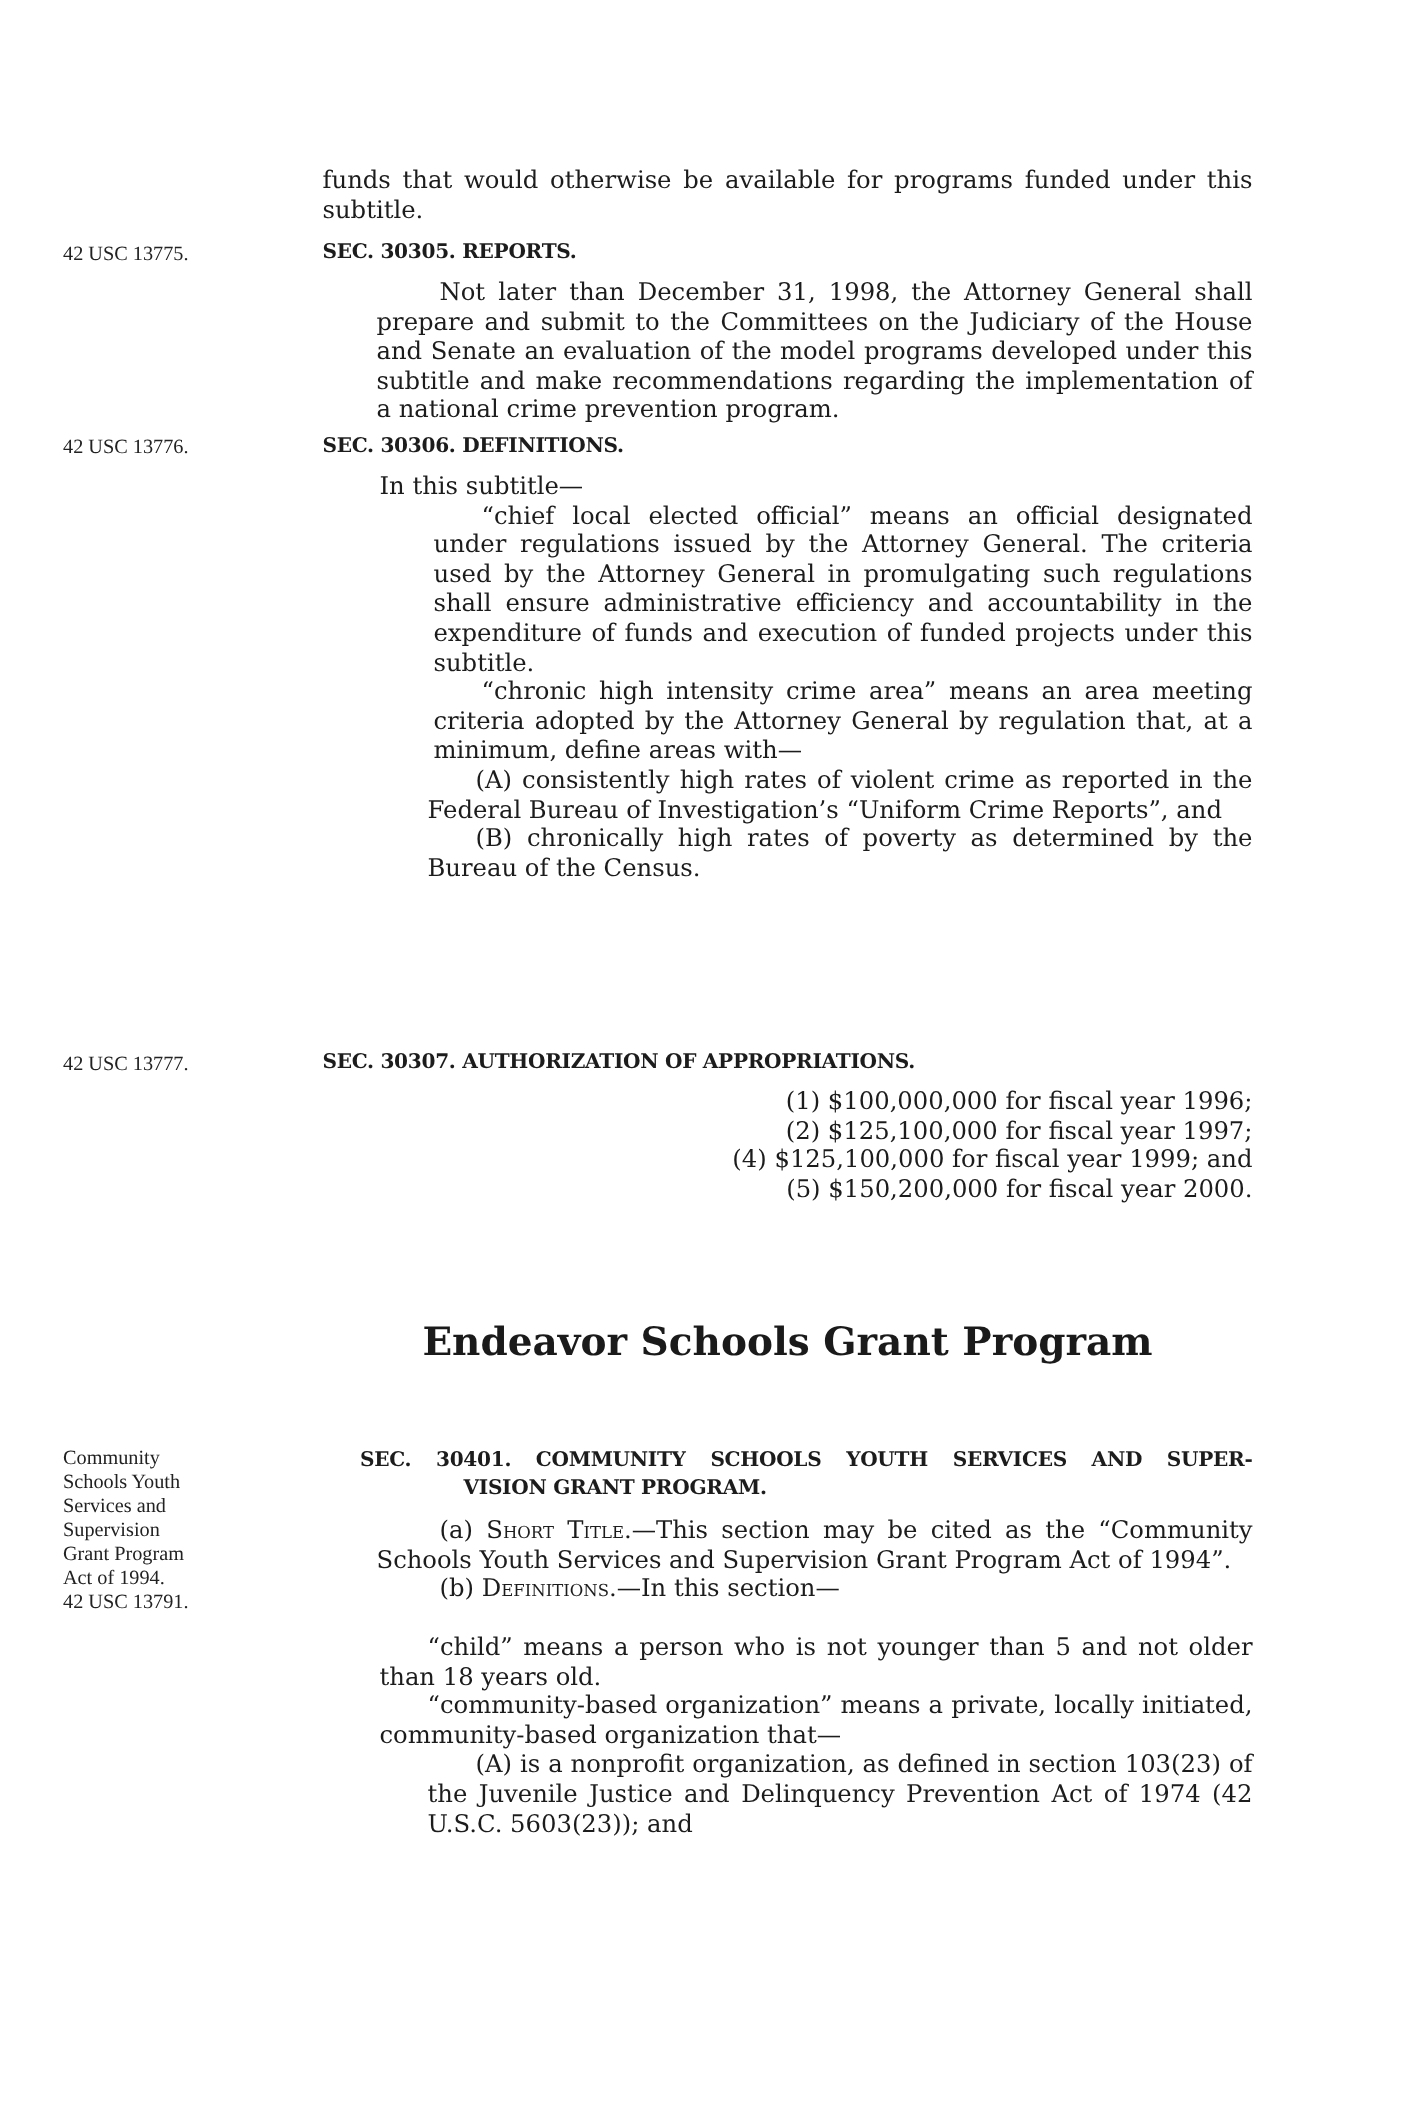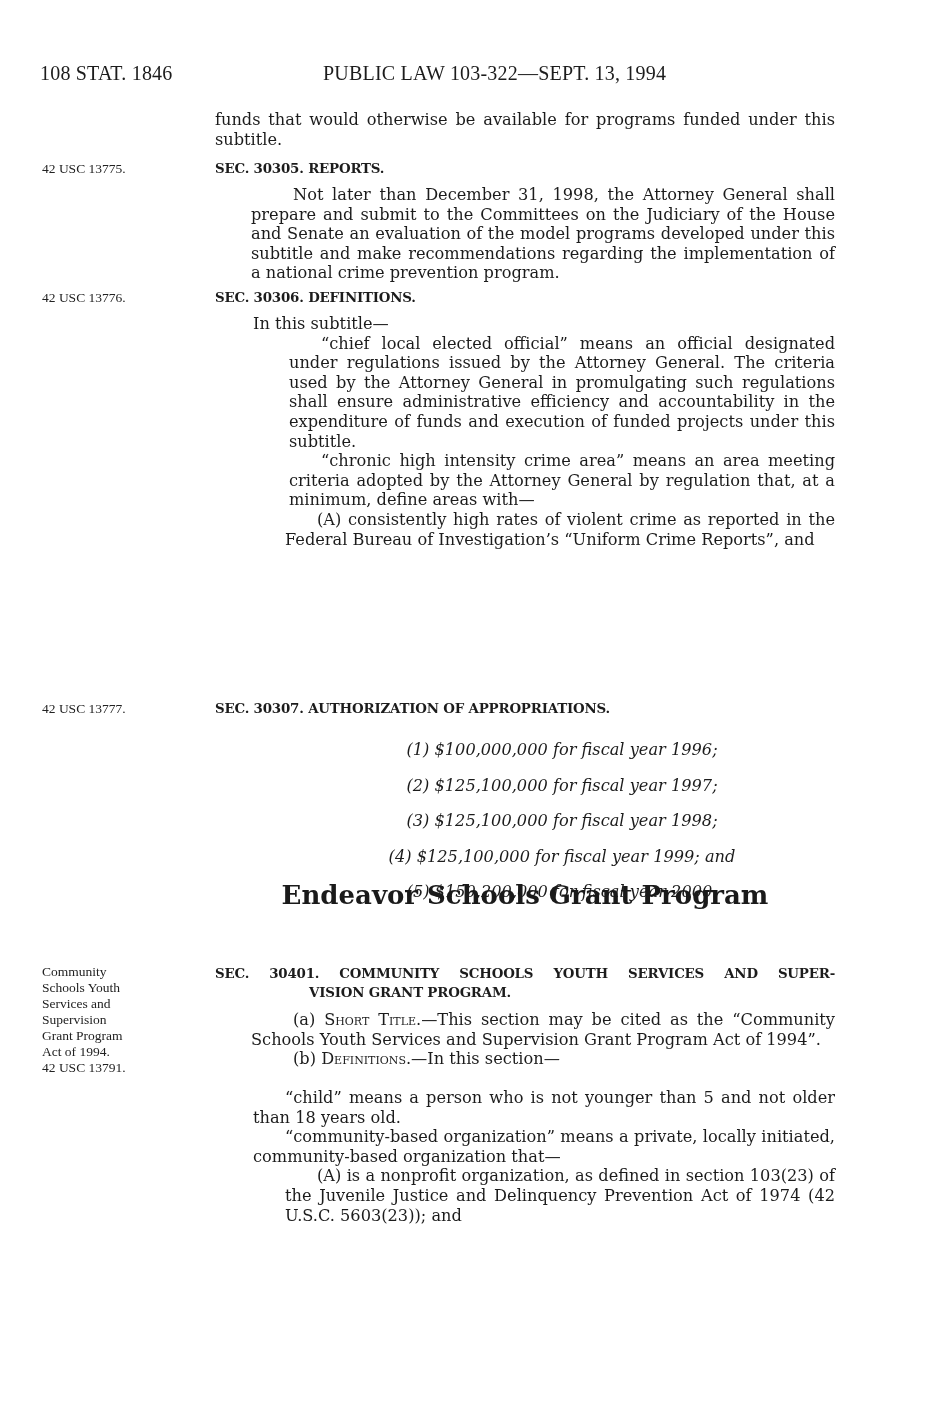--- a/index.html
+++ b/index.html
@@ -26,83 +26,79 @@
       font-family: "Liberation Serif", serif; font-size: 13.5px; line-height: 16px;
       color: #222;
     }
     .sec-head {
       position: absolute; left: 215px; width: 620px;
       font-family: "DejaVu Serif", serif; font-weight: bold; font-size: 13.4px;
       letter-spacing: -0.2px;
     }
     .p { margin: 0; }
     .indent1 { text-indent: 42px; margin-left: 36px; }
-    .list-item { padding-left: 74px; margin: 16px; text-align: center; font-style: italic; }
+    .list-item { padding-left: 74px; margin: 0; text-align: right; }
     .subtitle-head {
       position: absolute; left: 215px; width: 620px; text-align: center;
       font-family: "DejaVu Serif", serif; font-weight: bold; font-size: 26px; line-height: 33px;
       color: #1a1a1a;
     }
     .sc { font-variant: small-caps; }
     .last-left { text-align-last: left; }
   </style>
 </head>
 <body>
 
 <div class="page">
 
-  <div class="running-head">
-    <span class="rh-left">108 STAT. 1846</span>
-    <span class="rh-center">PUBLIC LAW 103-322—SEPT. 13, 1994</span>
-  </div>
 
   <div class="body-col last-left" style="top:110px;">
     <p class="p">funds that would otherwise be available for programs funded under this subtitle.</p>
   </div>
 
   <div class="margin-note" style="top:161px;">42 USC 13775.</div>
   <div class="sec-head" style="top:160px;">SEC. 30305. REPORTS.</div>
   <div class="body-col last-left" style="top:185px;">
     <p class="p indent1">Not later than December 31, 1998, the Attorney General shall prepare and submit to the Committees on the Judiciary of the House and Senate an evaluation of the model programs developed under this subtitle and make recommendations regarding the implementation of a national crime prevention program.</p>
   </div>
 
   <div class="margin-note" style="top:290px;">42 USC 13776.</div>
   <div class="sec-head" style="top:289px;">SEC. 30306. DEFINITIONS.</div>
   <div class="body-col" style="top:314px; left:253px; width:582px;">
     <p class="p">In this subtitle—</p>
     <p class="p indent1 last-left" style="text-indent:32px;">“chief local elected official” means an official designated under regulations issued by the Attorney General. The criteria used by the Attorney General in promulgating such regulations shall ensure administrative efficiency and accountability in the expenditure of funds and execution of funded projects under this subtitle.</p>
     <p class="p indent1" style="text-indent:32px;">“chronic high intensity crime area” means an area meeting criteria adopted by the Attorney General by regulation that, at a minimum, define areas with—</p>
     <p class="p" style="padding-left:32px; text-indent:32px;">(A) consistently high rates of violent crime as reported in the Federal Bureau of Investigation’s “Uniform Crime Reports”, and</p>
+    <p class="p last-left" style="padding-left:32px; text-indent:32px;">(B) chronically high rates of poverty as determined by the Bureau of the Census.</p>
   </div>
 
   <div class="margin-note" style="top:701px;">42 USC 13777.</div>
   <div class="sec-head" style="top:700px;">SEC. 30307. AUTHORIZATION OF APPROPRIATIONS.</div>
   <div class="body-col" style="top:724px;">
     <p class="list-item">(1) $100,000,000 for fiscal year 1996;</p>
     <p class="list-item">(2) $125,100,000 for fiscal year 1997;</p>
-    <p class="list-item">(3) $125,100,000 for fiscal year 1998;</p>
     <p class="list-item">(4) $125,100,000 for fiscal year 1999; and</p>
     <p class="list-item">(5) $150,200,000 for fiscal year 2000.</p>
   </div>
 
   <div class="subtitle-head" style="top:879px;">
     <div>Endeavor Schools Grant Program</div>
   </div>
 
   <div class="margin-note" style="top:964px;">
     <div>Community</div>
     <div>Schools Youth</div>
     <div>Services and</div>
     <div>Supervision</div>
     <div>Grant Program</div>
     <div>Act of 1994.</div>
     <div>42 USC 13791.</div>
   </div>
   <div class="sec-head" style="top:964px; line-height:19px;">
-    <div style="text-align:justify; text-align-last:justify;">SEC. 30401. COMMUNITY SCHOOLS YOUTH SERVICES AND SUPER-</div>
+    <div style="text-align:justify; text-align-last:justify;margin-left:25px;">SEC. 30401. COMMUNITY SCHOOLS YOUTH SERVICES AND SUPER-</div>
     <div style="padding-left:94px;">VISION GRANT PROGRAM.</div>
   </div>
   <div class="body-col" style="top:1010px;">
     <p class="p indent1 last-left"><span>(a) </span><span class="sc">Short Title.</span><span>—This section may be cited as the “Community Schools Youth Services and Supervision Grant Program Act of 1994”.</span></p>
     <p class="p indent1"><span>(b) </span><span class="sc">Definitions.</span><span>—In this section—</span></p>
   </div>
   <div class="body-col" style="top:1088px; left:253px; width:582px;">
     <p class="p last-left" style="text-indent:32px;">“child” means a person who is not younger than 5 and not older than 18 years old.</p>
     <p class="p last-left" style="text-indent:32px;">“community-based organization” means a private, locally initiated, community-based organization that—</p>
     <p class="p last-left" style="padding-left:32px; text-indent:32px;">(A) is a nonprofit organization, as defined in section 103(23) of the Juvenile Justice and Delinquency Prevention Act of 1974 (42 U.S.C. 5603(23)); and</p>

